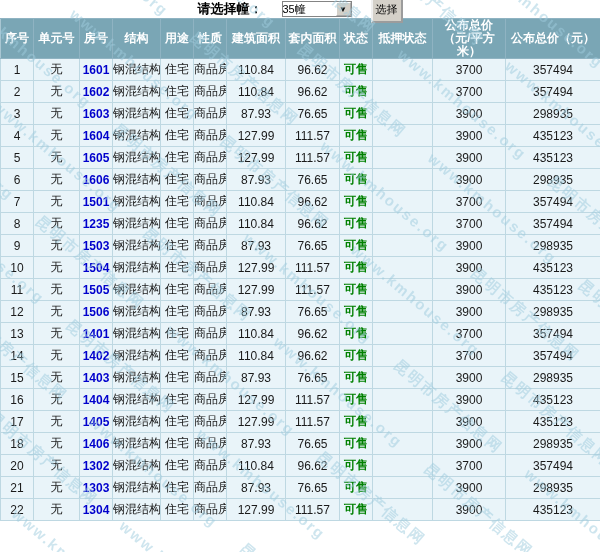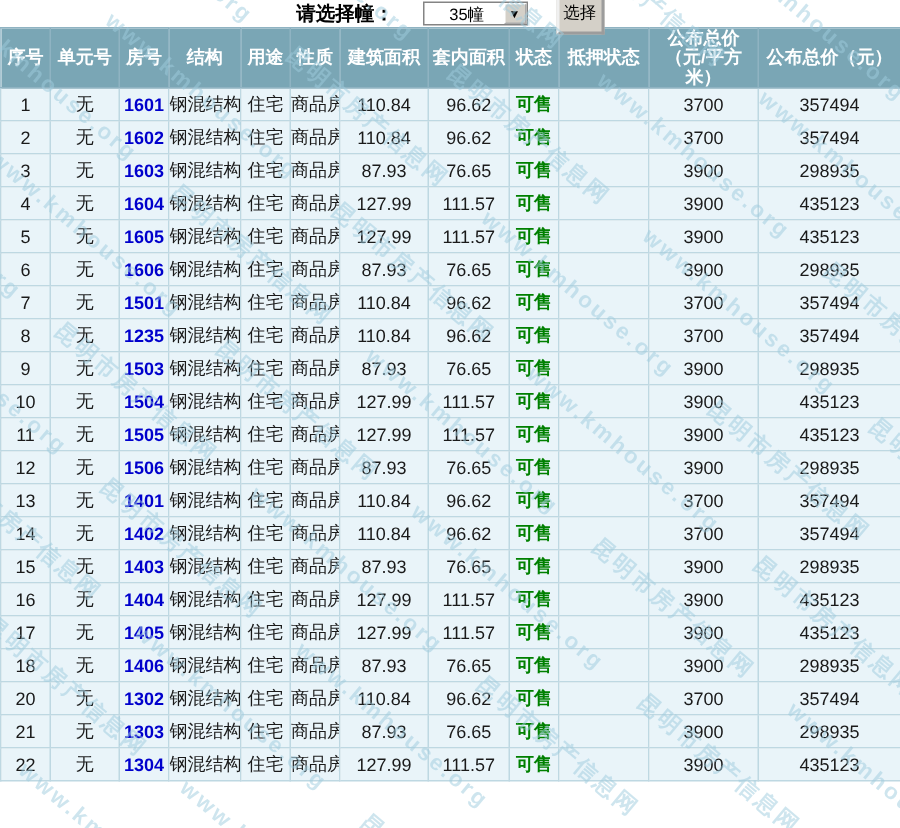--- a/index.html
+++ b/index.html
@@ -19,21 +19,21 @@
   
   .topbar{
     height:18px;display:flex;align-items:center;justify-content:center;
     gap:19px;font-size:13px;color:#000;position:relative;z-index:2;
   }
   .topbar-label{font-weight:bold;}
   .select{
     width:70px;height:16px;background:#fff;border:1px solid #848484;
     display:flex;align-items:center;font-size:11px;cursor:default;
   }
-  .select .sel-text{flex:1;padding-left:17px;overflow:hidden;white-space:nowrap;}
+  .select .sel-text{flex:1;padding-left:0;overflow:hidden;white-space:nowrap;}
   .select .arrow{
     width:15px;height:14px;background:#d4d0c8;border:1px outset #fff;
     display:flex;align-items:center;justify-content:center;font-size:8px;color:#000;
   }
   .btn{
     font-size:11px;line-height:12px;background:#d4d0c8;border:2px outset #f0f0f0;
     padding:1px 3px;height:28px;color:#000;cursor:default;
   }
   
   table{border-collapse:collapse;table-layout:fixed;width:600px;position:relative;z-index:1;}

